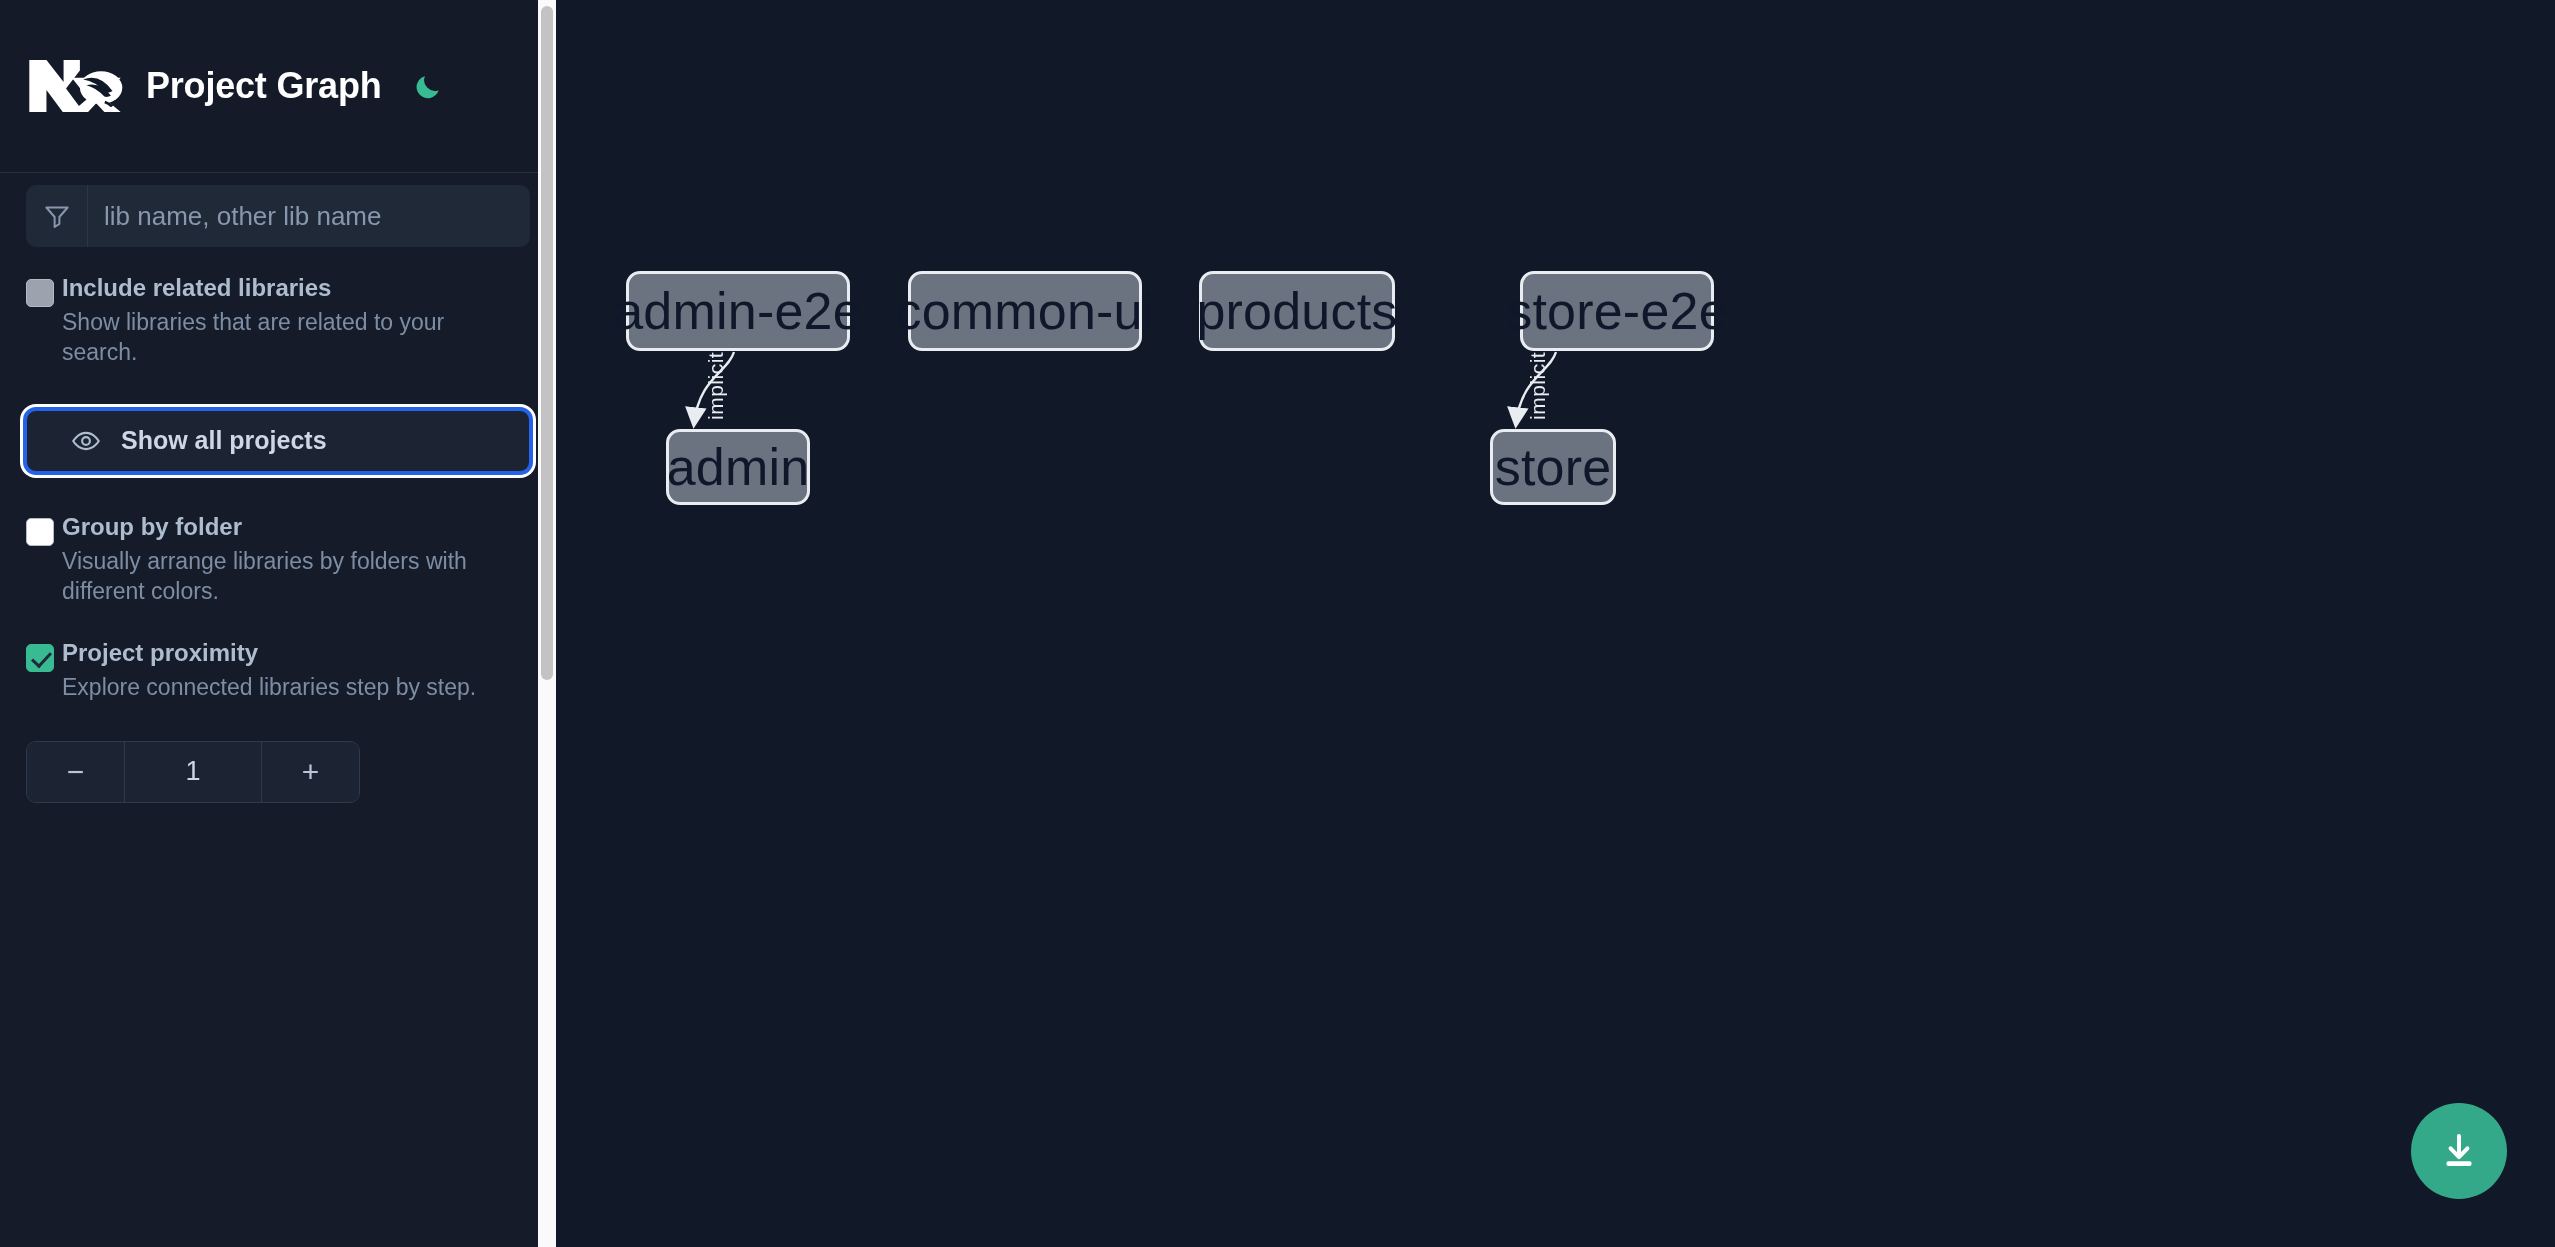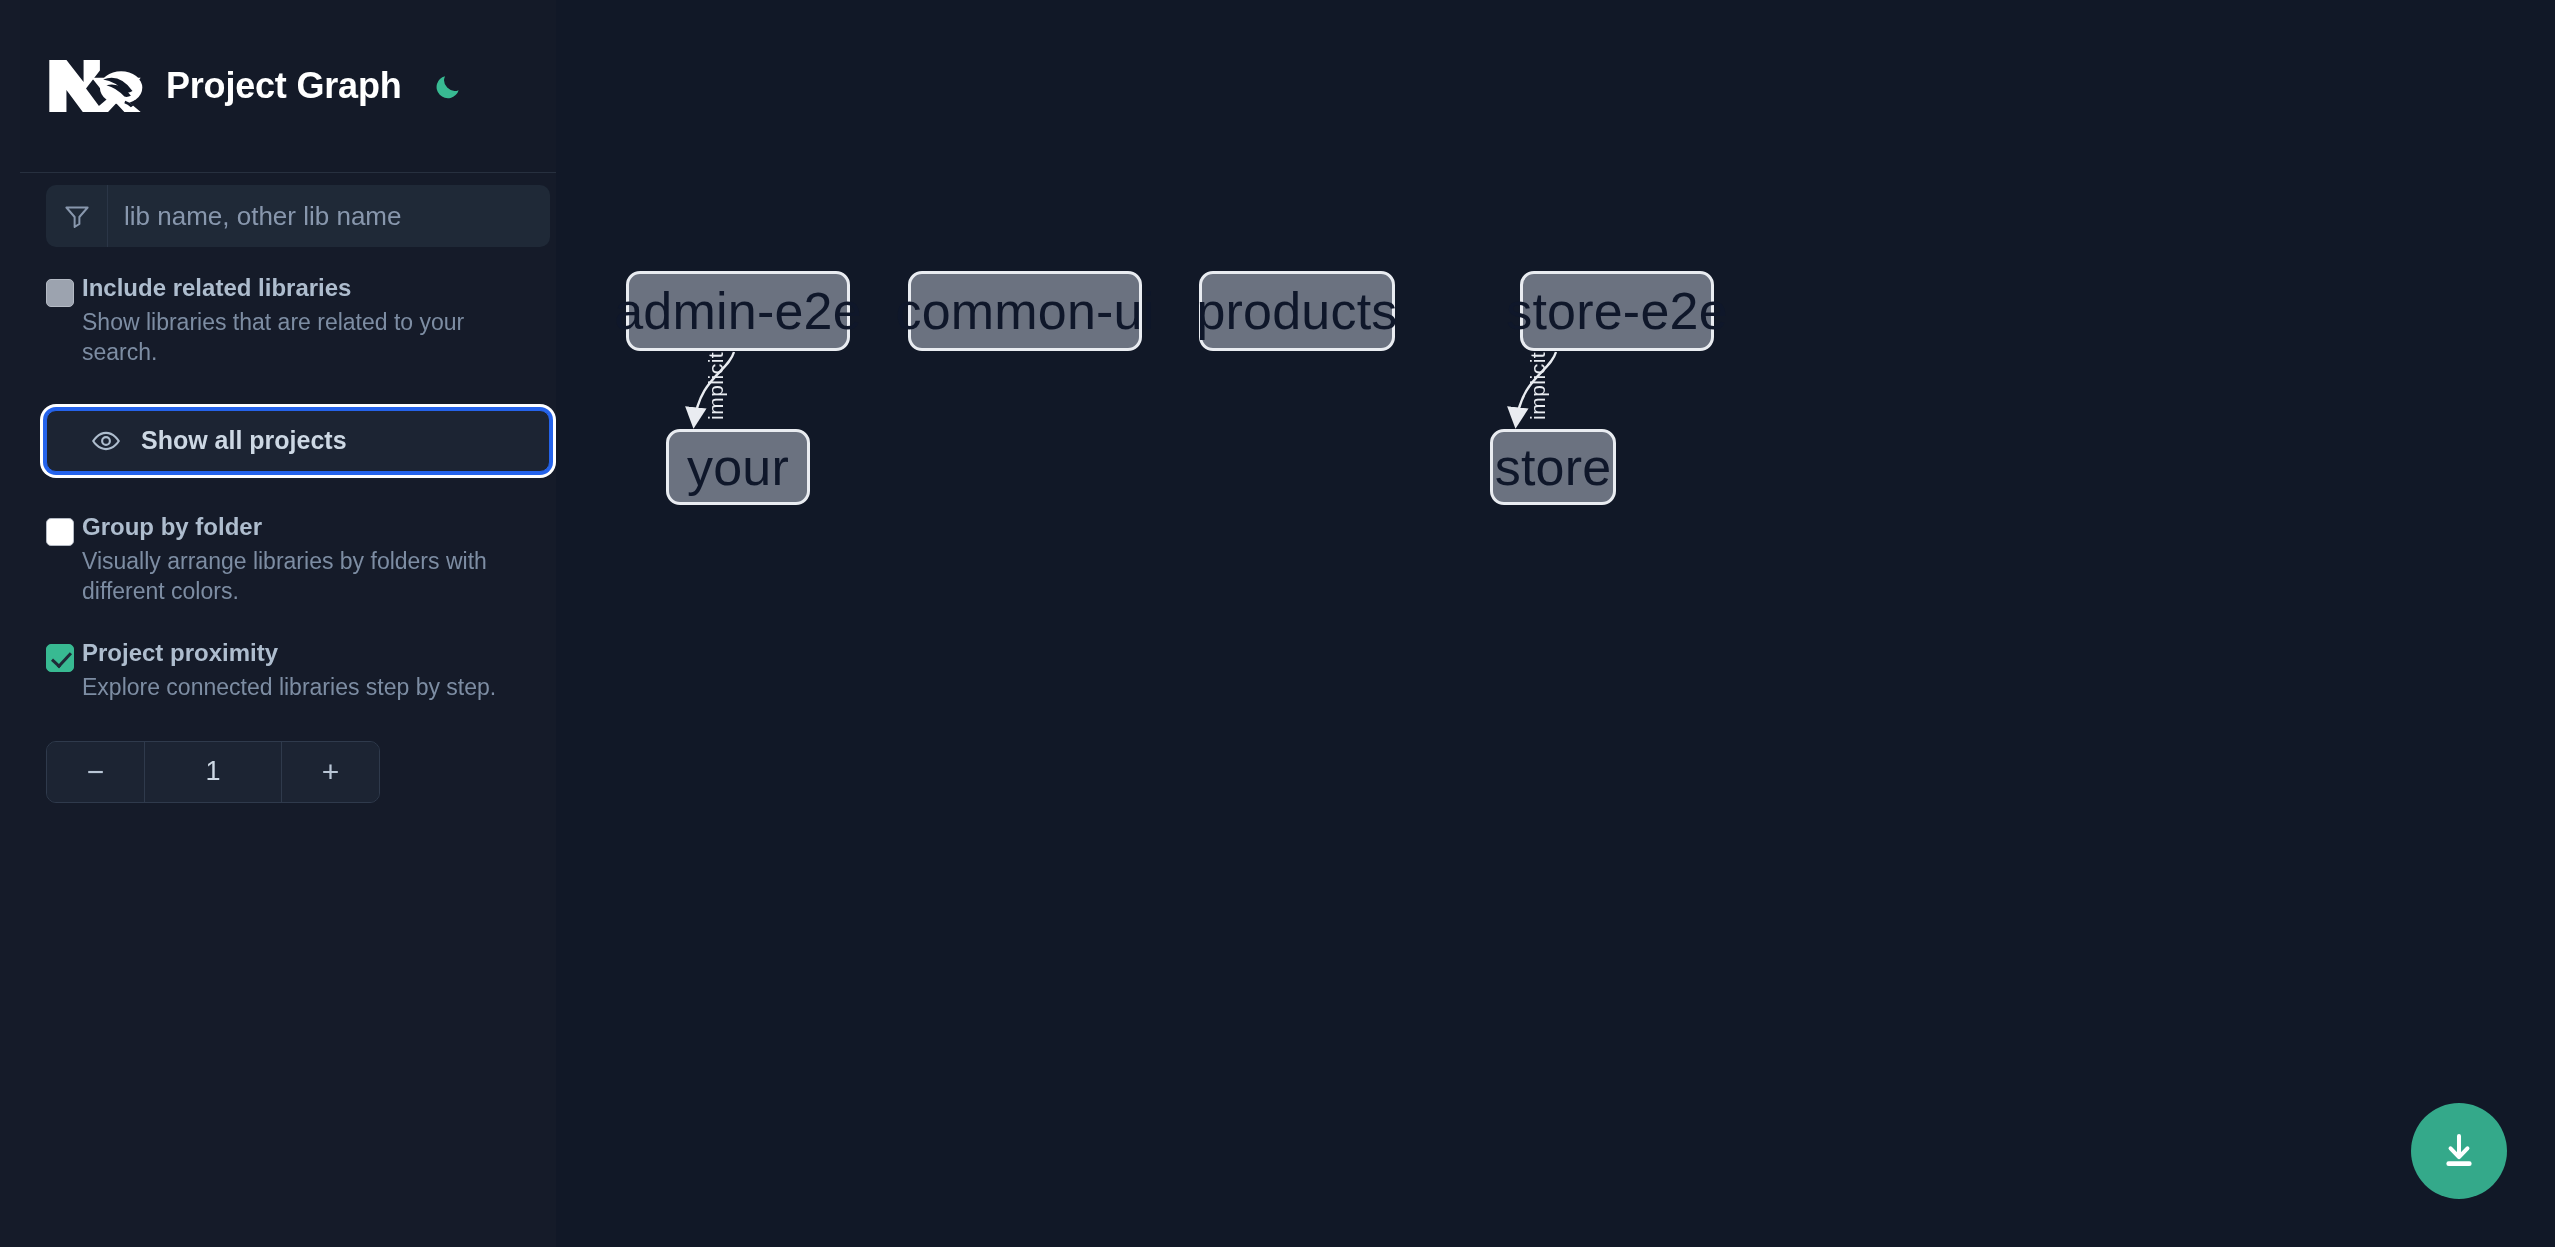--- a/index.html
+++ b/index.html
@@ -21,21 +21,20 @@
   }
 
   
   .sidebar {
     position: relative;
     width: 556px;
     height: 1247px;
     flex: 0 0 556px;
     background: #151b29;
     overflow: hidden;
-    padding-left: 20px;
   }
 
   .sidebar-inner {
     position: relative;
     width: 556px;
     height: 1247px;
   }
 
   
   .sb-header {
@@ -415,21 +414,21 @@
       <path d="M1000 352 C 994 372 965 378 960 424" fill="none" stroke="#e9ecf1" stroke-width="2.4" marker-end="url(#arrow)"></path>
     </svg>
 
     <div class="edge-label" style="left:148px; top:420px;">implicit</div>
     <div class="edge-label" style="left:970px; top:420px;">implicit</div>
 
     <div class="node" style="left:70px;  top:271px; width:224px; height:80px;">admin-e2e</div>
     <div class="node" style="left:352px; top:271px; width:234px; height:80px;">common-ui</div>
     <div class="node" style="left:643px; top:271px; width:196px; height:80px;">products</div>
     <div class="node" style="left:930px; top:271px; width:194px; height:80px;margin-left:34px;">store-e2e</div>
-    <div class="node" style="left:110px; top:429px; width:144px; height:76px;">your</div>
+    <div class="node" style="left:110px; top:429px; width:144px; height:76px;">admin</div>
     <div class="node" style="left:934px; top:429px; width:126px; height:76px;">store</div>
 
     <button class="fab">
       <svg width="46" height="46" viewBox="0 0 24 24">
         <path d="M12 4.2 V14.4 M12 15.2 L7.6 10.6 M12 15.2 L16.4 10.6" fill="none" stroke="#ffffff" stroke-width="2.1" stroke-linecap="round" stroke-linejoin="round"></path>
         <path d="M6.6 18.6 H17.4" stroke="#ffffff" stroke-width="2.4" stroke-linecap="round"></path>
       </svg>
     </button>
 
   </main>

